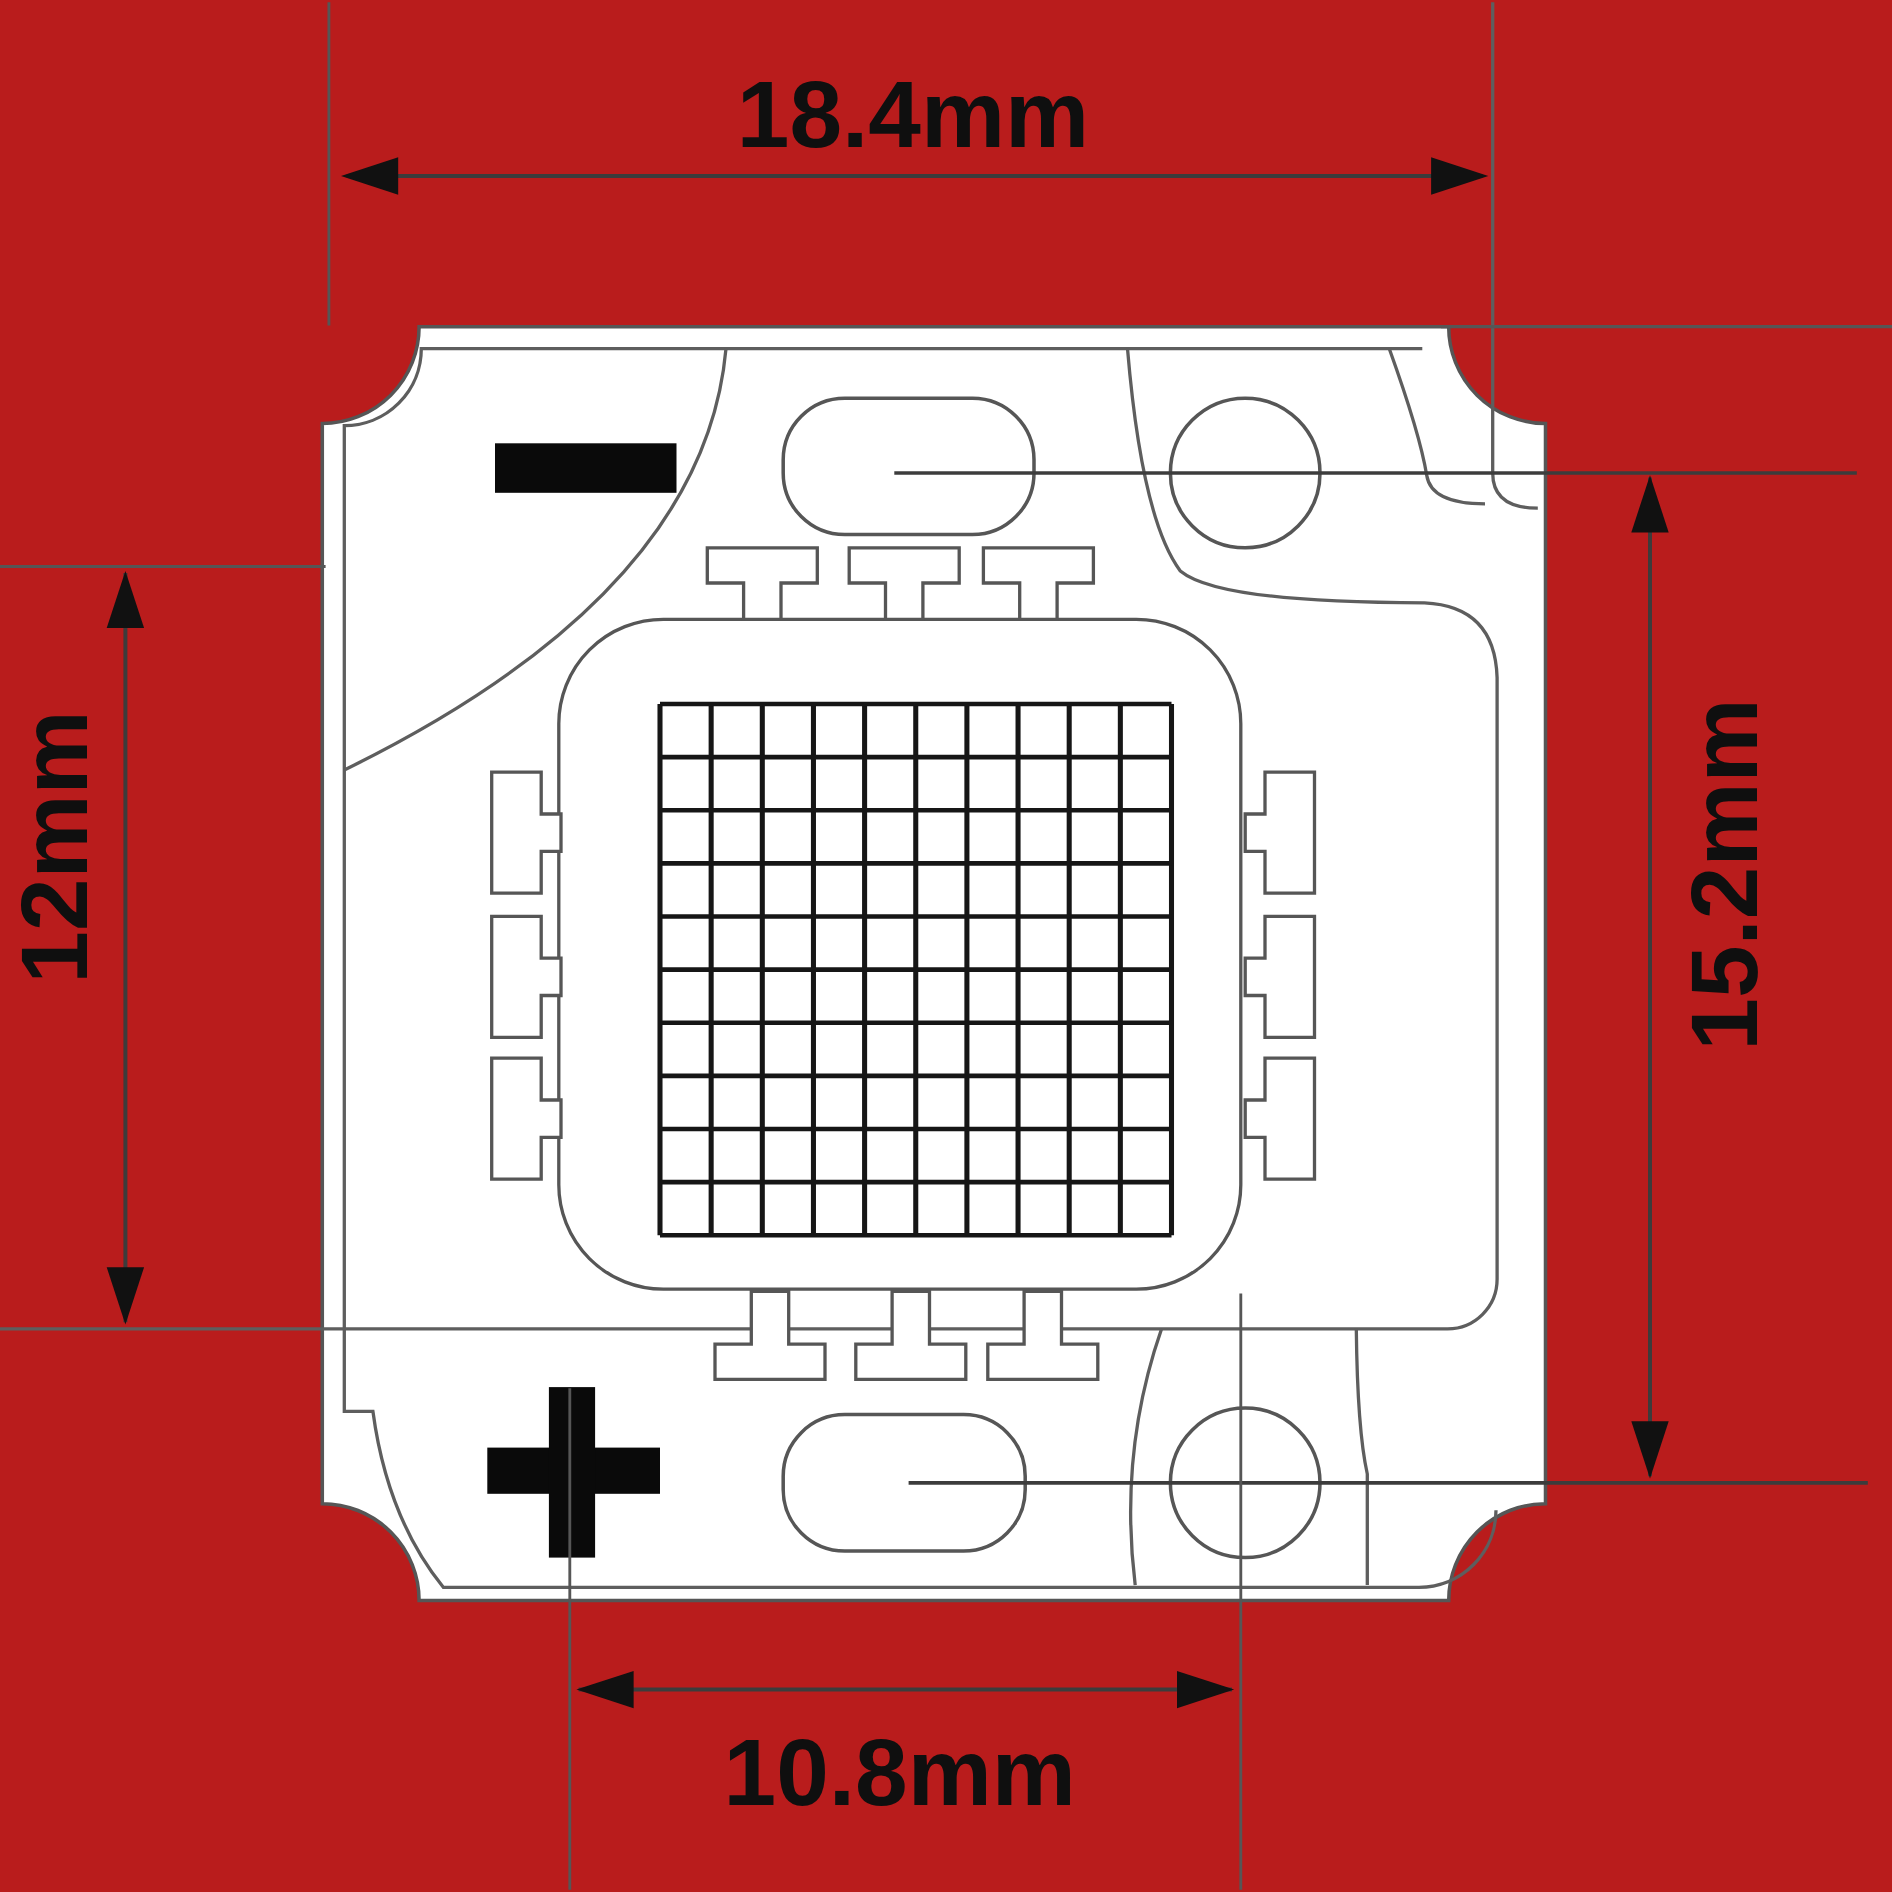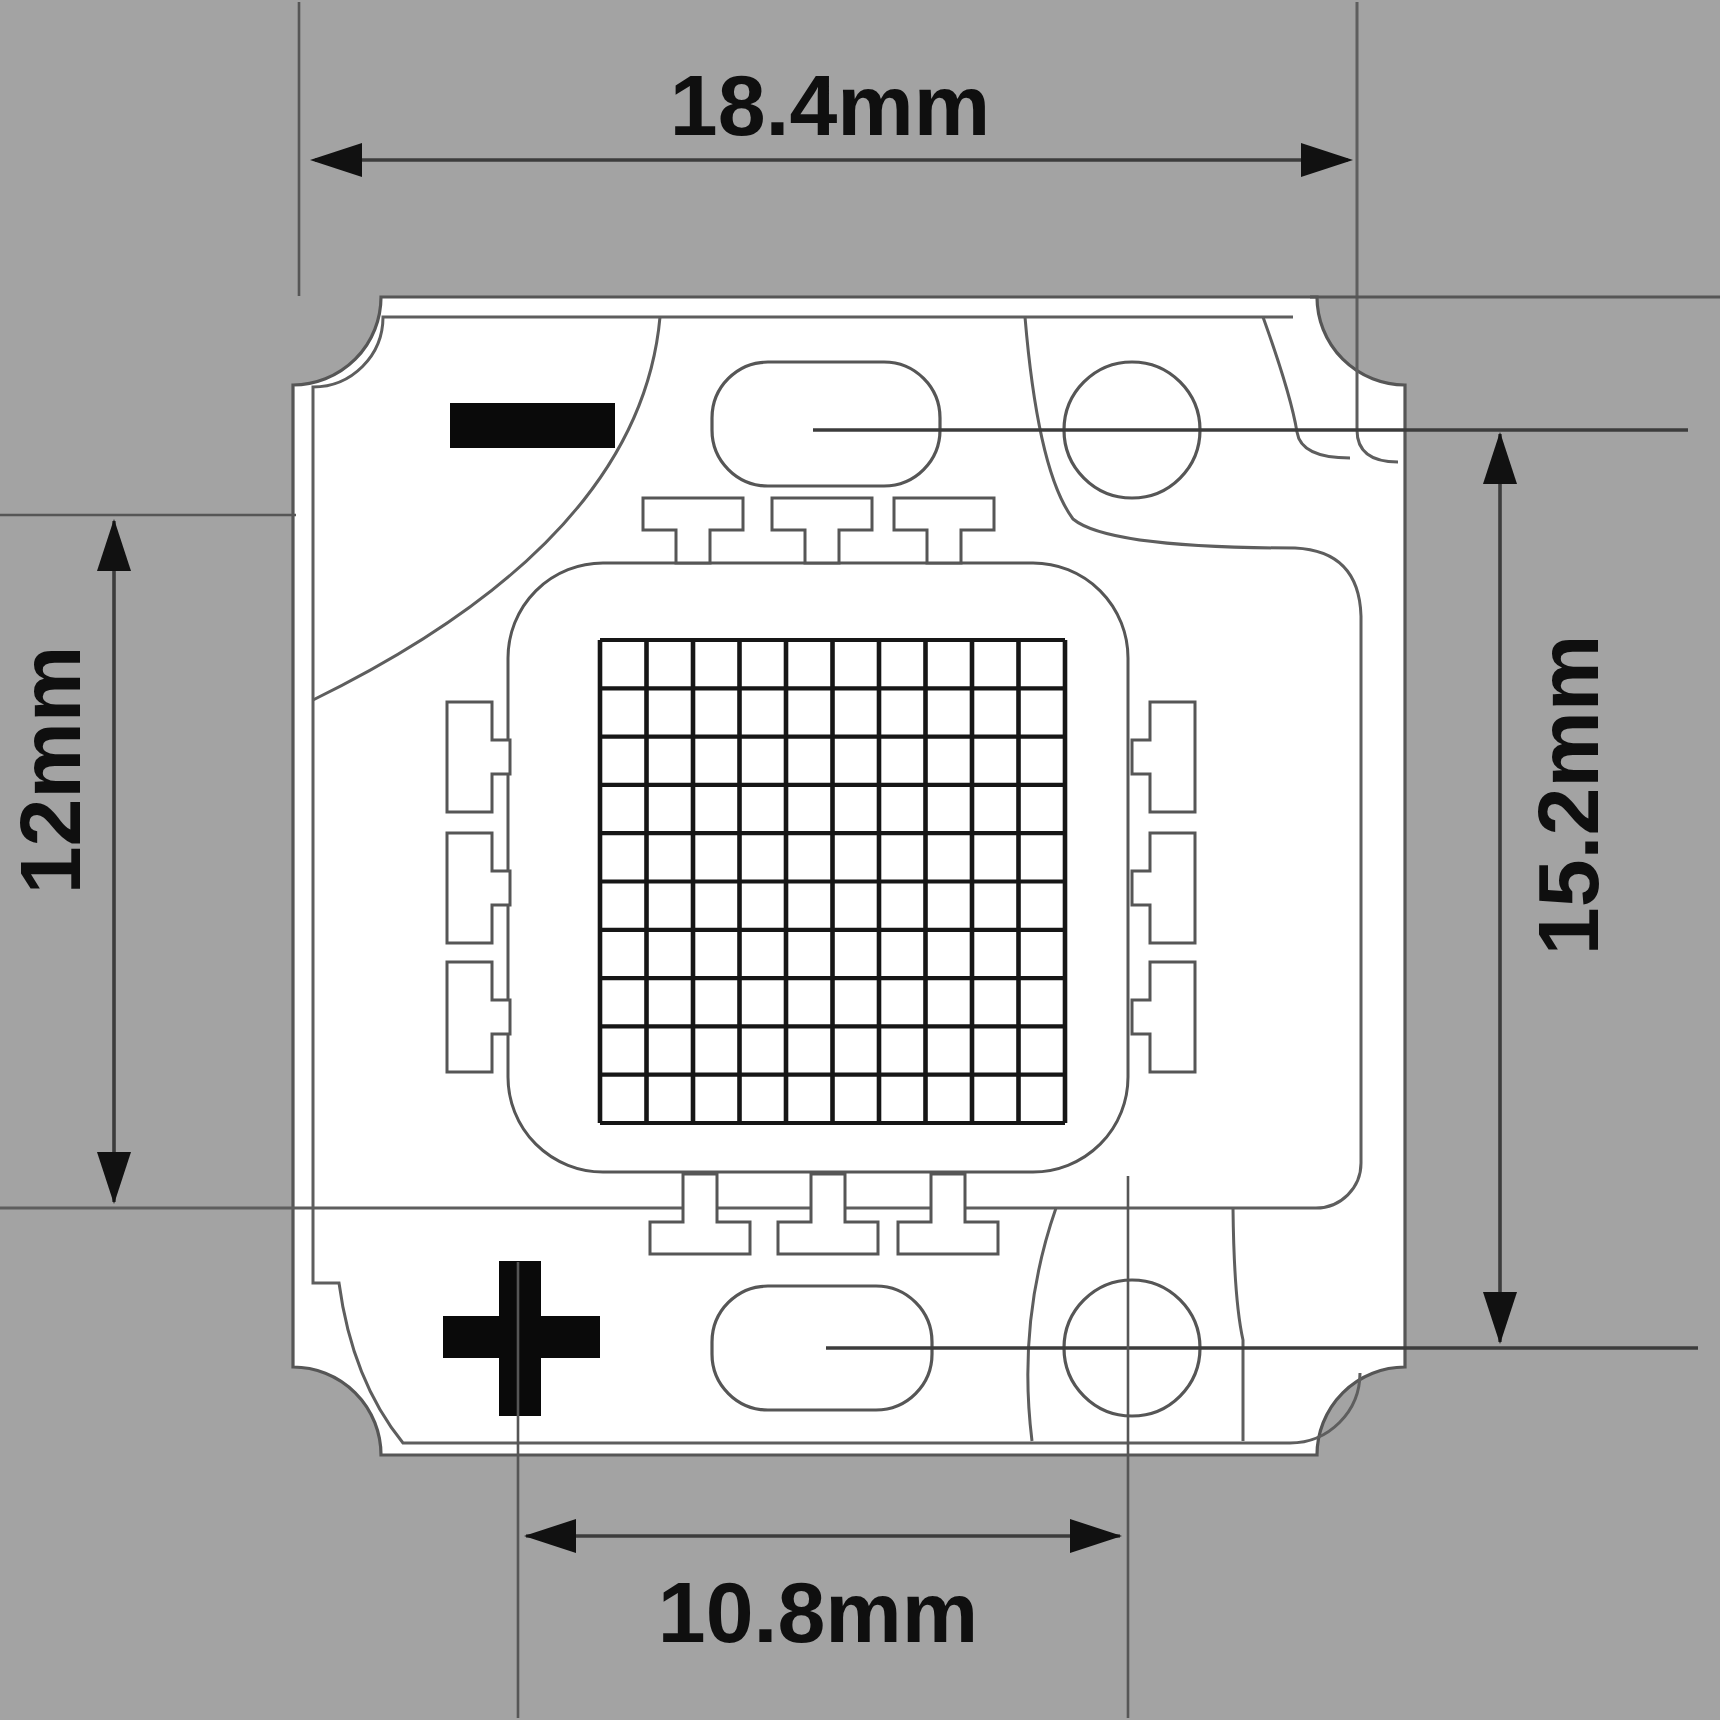--- a/index.html
+++ b/index.html
@@ -1,16 +1,16 @@
 <!DOCTYPE html>
 <html><head>
 <meta charset="utf-8">
 <style>
   html,body{margin:0;padding:0;background:#ffffff;}
-  .stage{width:1720px;height:1720px;position:relative;background:#a3a3a3;overflow:hidden;
+  .stage{width:1720px;height:1720px;position:relative;background:#b91c1c;overflow:hidden;
          font-family:"Liberation Sans","DejaVu Sans",sans-serif;}
   svg{display:block;filter:blur(.55px);}
   text{font-family:"Liberation Sans","DejaVu Sans",sans-serif;font-weight:bold;}
 </style>
 </head>
 <body>
 
 <div class="stage">
 <svg id="drawing" width="1720" height="1720" viewBox="0 0 1720 1720">
 

